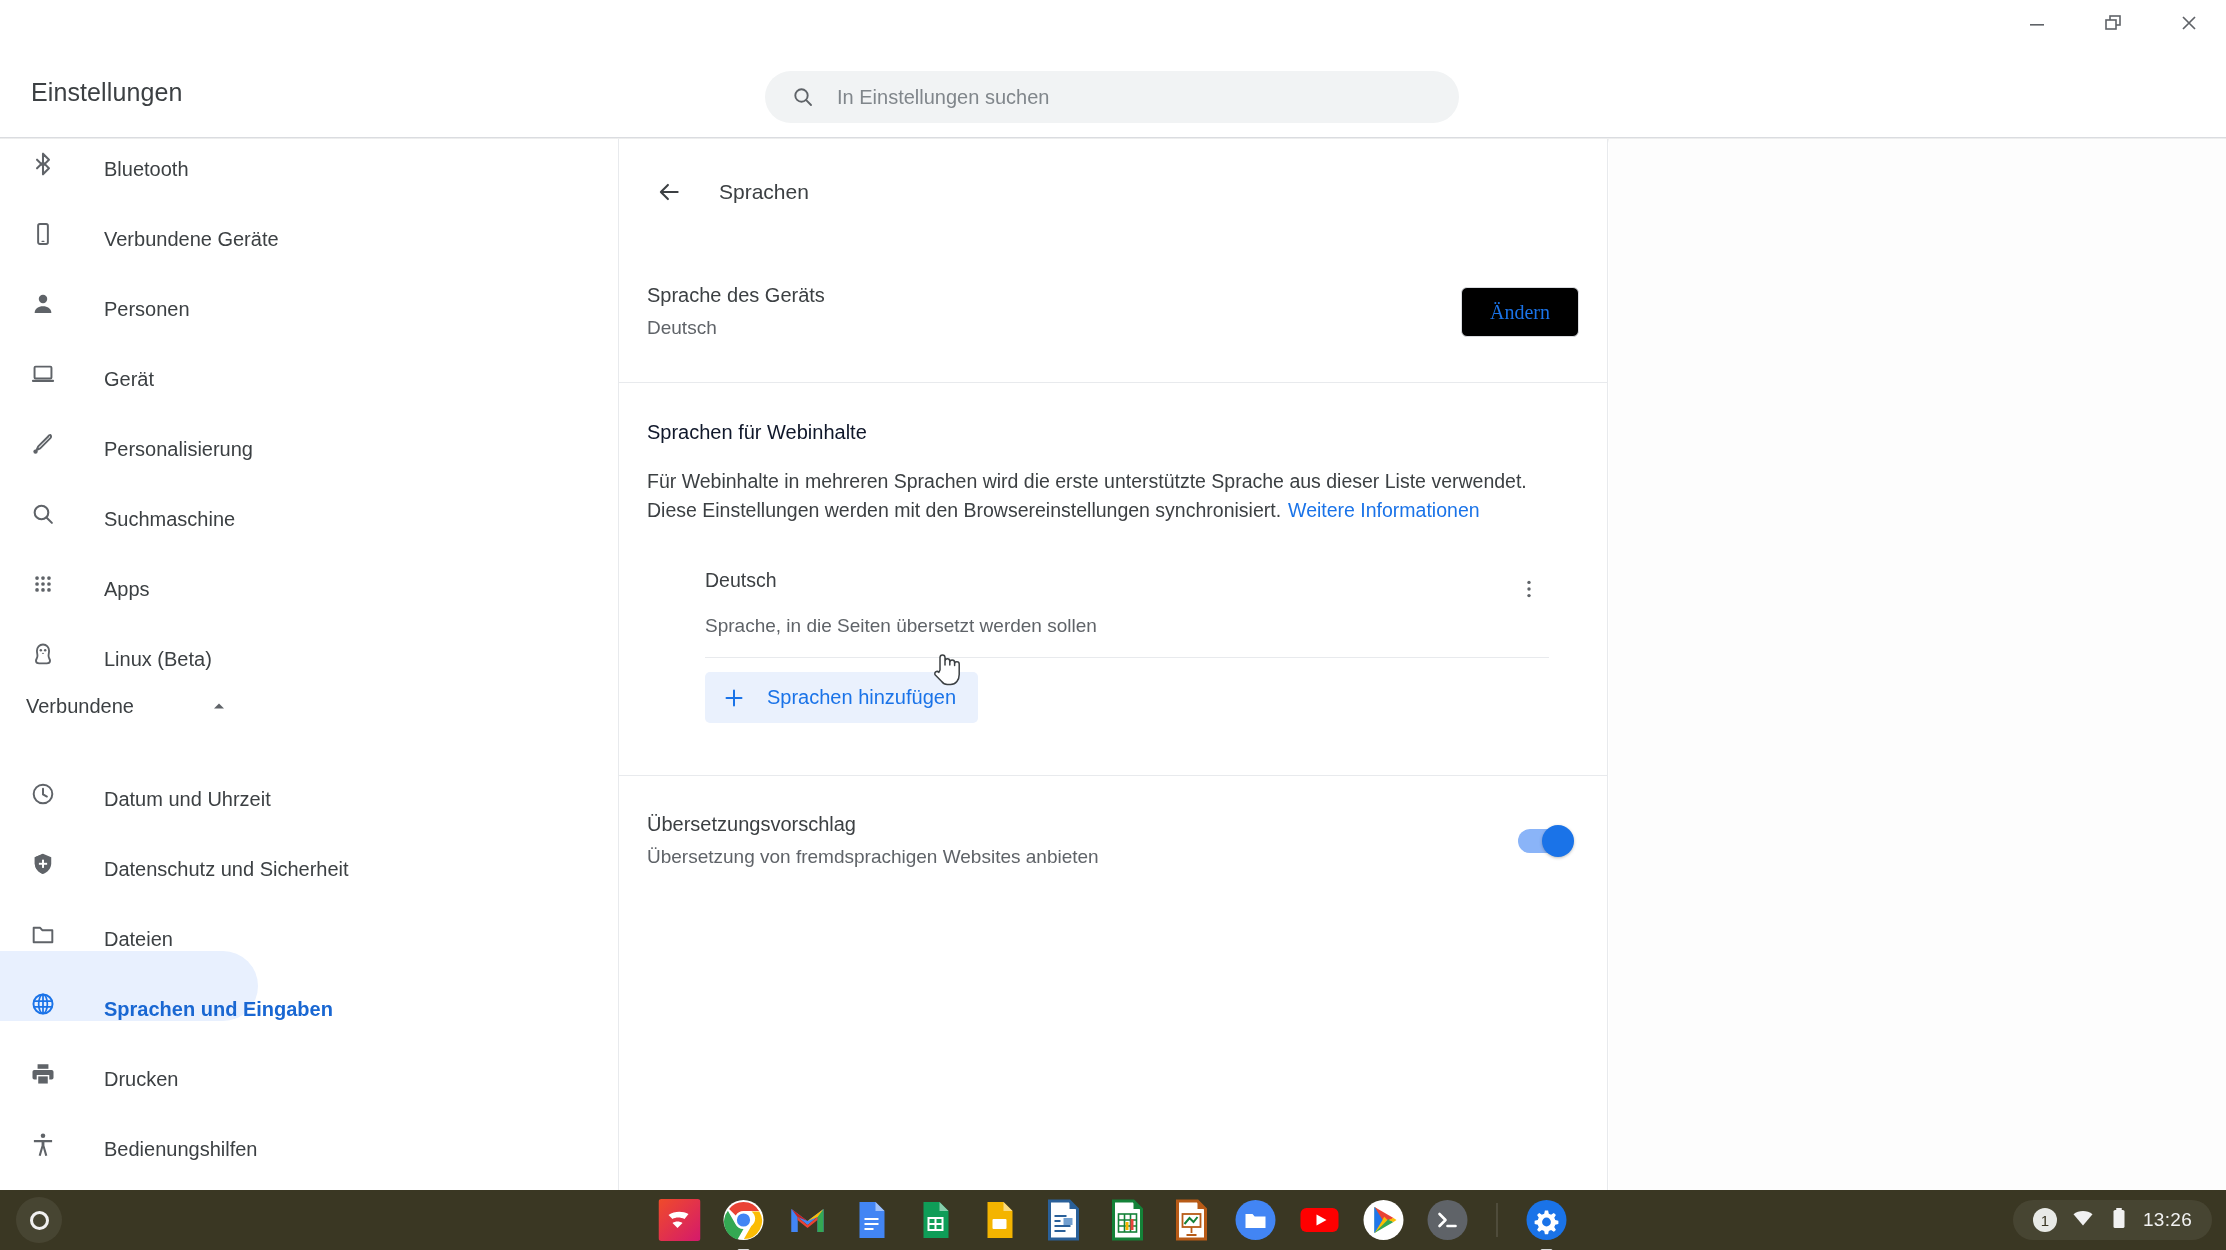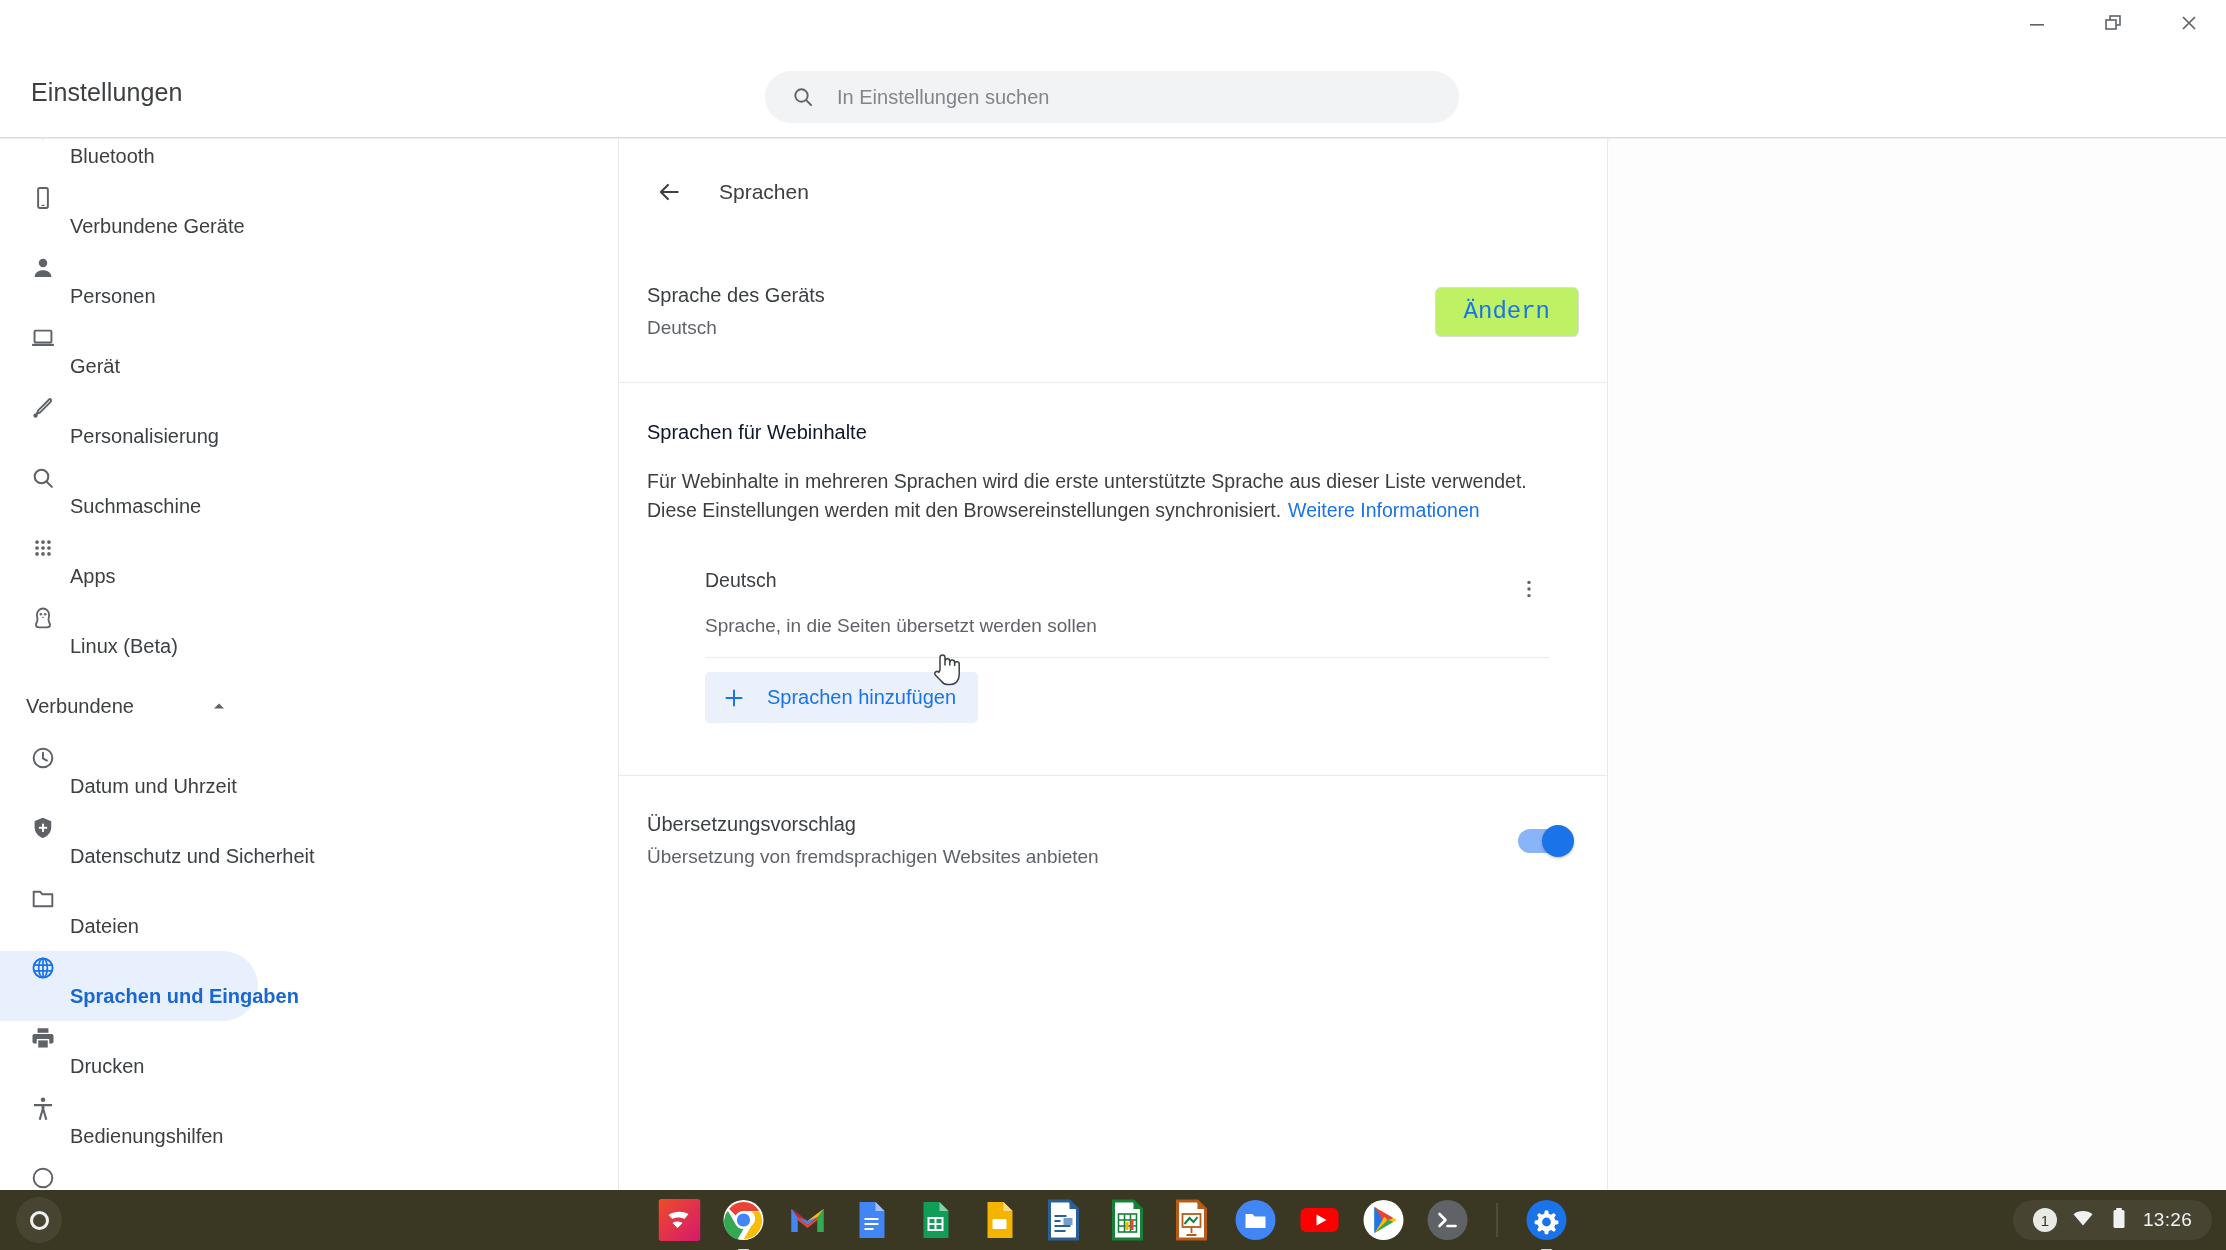--- a/index.html
+++ b/index.html
@@ -58,24 +58,23 @@
     pointer-events:none;
   }
 
   
   #sidebar {
     position:absolute; left:0; top:139px; width:618px; height:1051px;
     background:#ffffff; overflow:hidden;
   }
   #sidebar-inner { position:absolute; left:0; top:-28px; width:618px; }
   .nav-item {
-    position:relative; height:70px; display:flex; align-items:flex-start;
+    position:relative; height:70px; display:flex; align-items:flex-end;
     padding-left:26px; border-radius:0 35px 35px 0; margin-right:360px;
     cursor:default;
-    flex-direction:column;
   }
   .nav-item .ic { width:34px; height:34px; display:flex; align-items:center; justify-content:center; flex:0 0 34px; }
   .nav-item .lbl { margin-left:44px; font-size:20px; color:#3c4043; white-space:nowrap; }
   .nav-item.selected { background:#e8f0fe; }
   .nav-item.selected .lbl { color:#1967d2; font-weight:bold; }
   .nav-group-header {
     position:relative; height:70px; display:flex; align-items:center;
     padding-left:26px; padding-right:30px; margin-right:360px; cursor:default;
   }
   .nav-group-header .lbl { font-size:20px; color:#3c4043; }
@@ -101,22 +100,22 @@
   .section { padding:0 28px; }
   .sec-divider { height:1px; background:#e8eaed; margin:0; }
 
   .row-device-lang {
     display:flex; align-items:center; padding:36px 0 40px 0;
   }
   .row-device-lang .texts { flex:1 1 auto; }
   .dl-title { font-size:20px; color:#3c4043; line-height:28px; }
   .dl-sub { font-size:19px; color:#5f6368; line-height:28px; margin-top:5px; }
   #change-btn {
-    border:1px solid #dadce0; border-radius:6px; background:#bef264;
-    color:#1a73e8; font-size:24px; font-family:Liberation Mono, monospace;
+    border:1px solid #dadce0; border-radius:6px; background:#000000;
+    color:#1a73e8; font-size:20px; font-family:Liberation Serif, serif;
     padding:13px 28px; cursor:default; line-height:22px;
   }
 
   .web-sec { padding-top:36px; padding-bottom:0; }
   .web-title { font-size:20px; color:#0f172a; line-height:26px; }
   .web-desc {
     font-size:19.5px; color:#3c4043; line-height:29px; margin-top:22px; max-width:900px;
   }
   .web-desc a { color:#1a73e8; text-decoration:none; margin-left:7px; }
 

